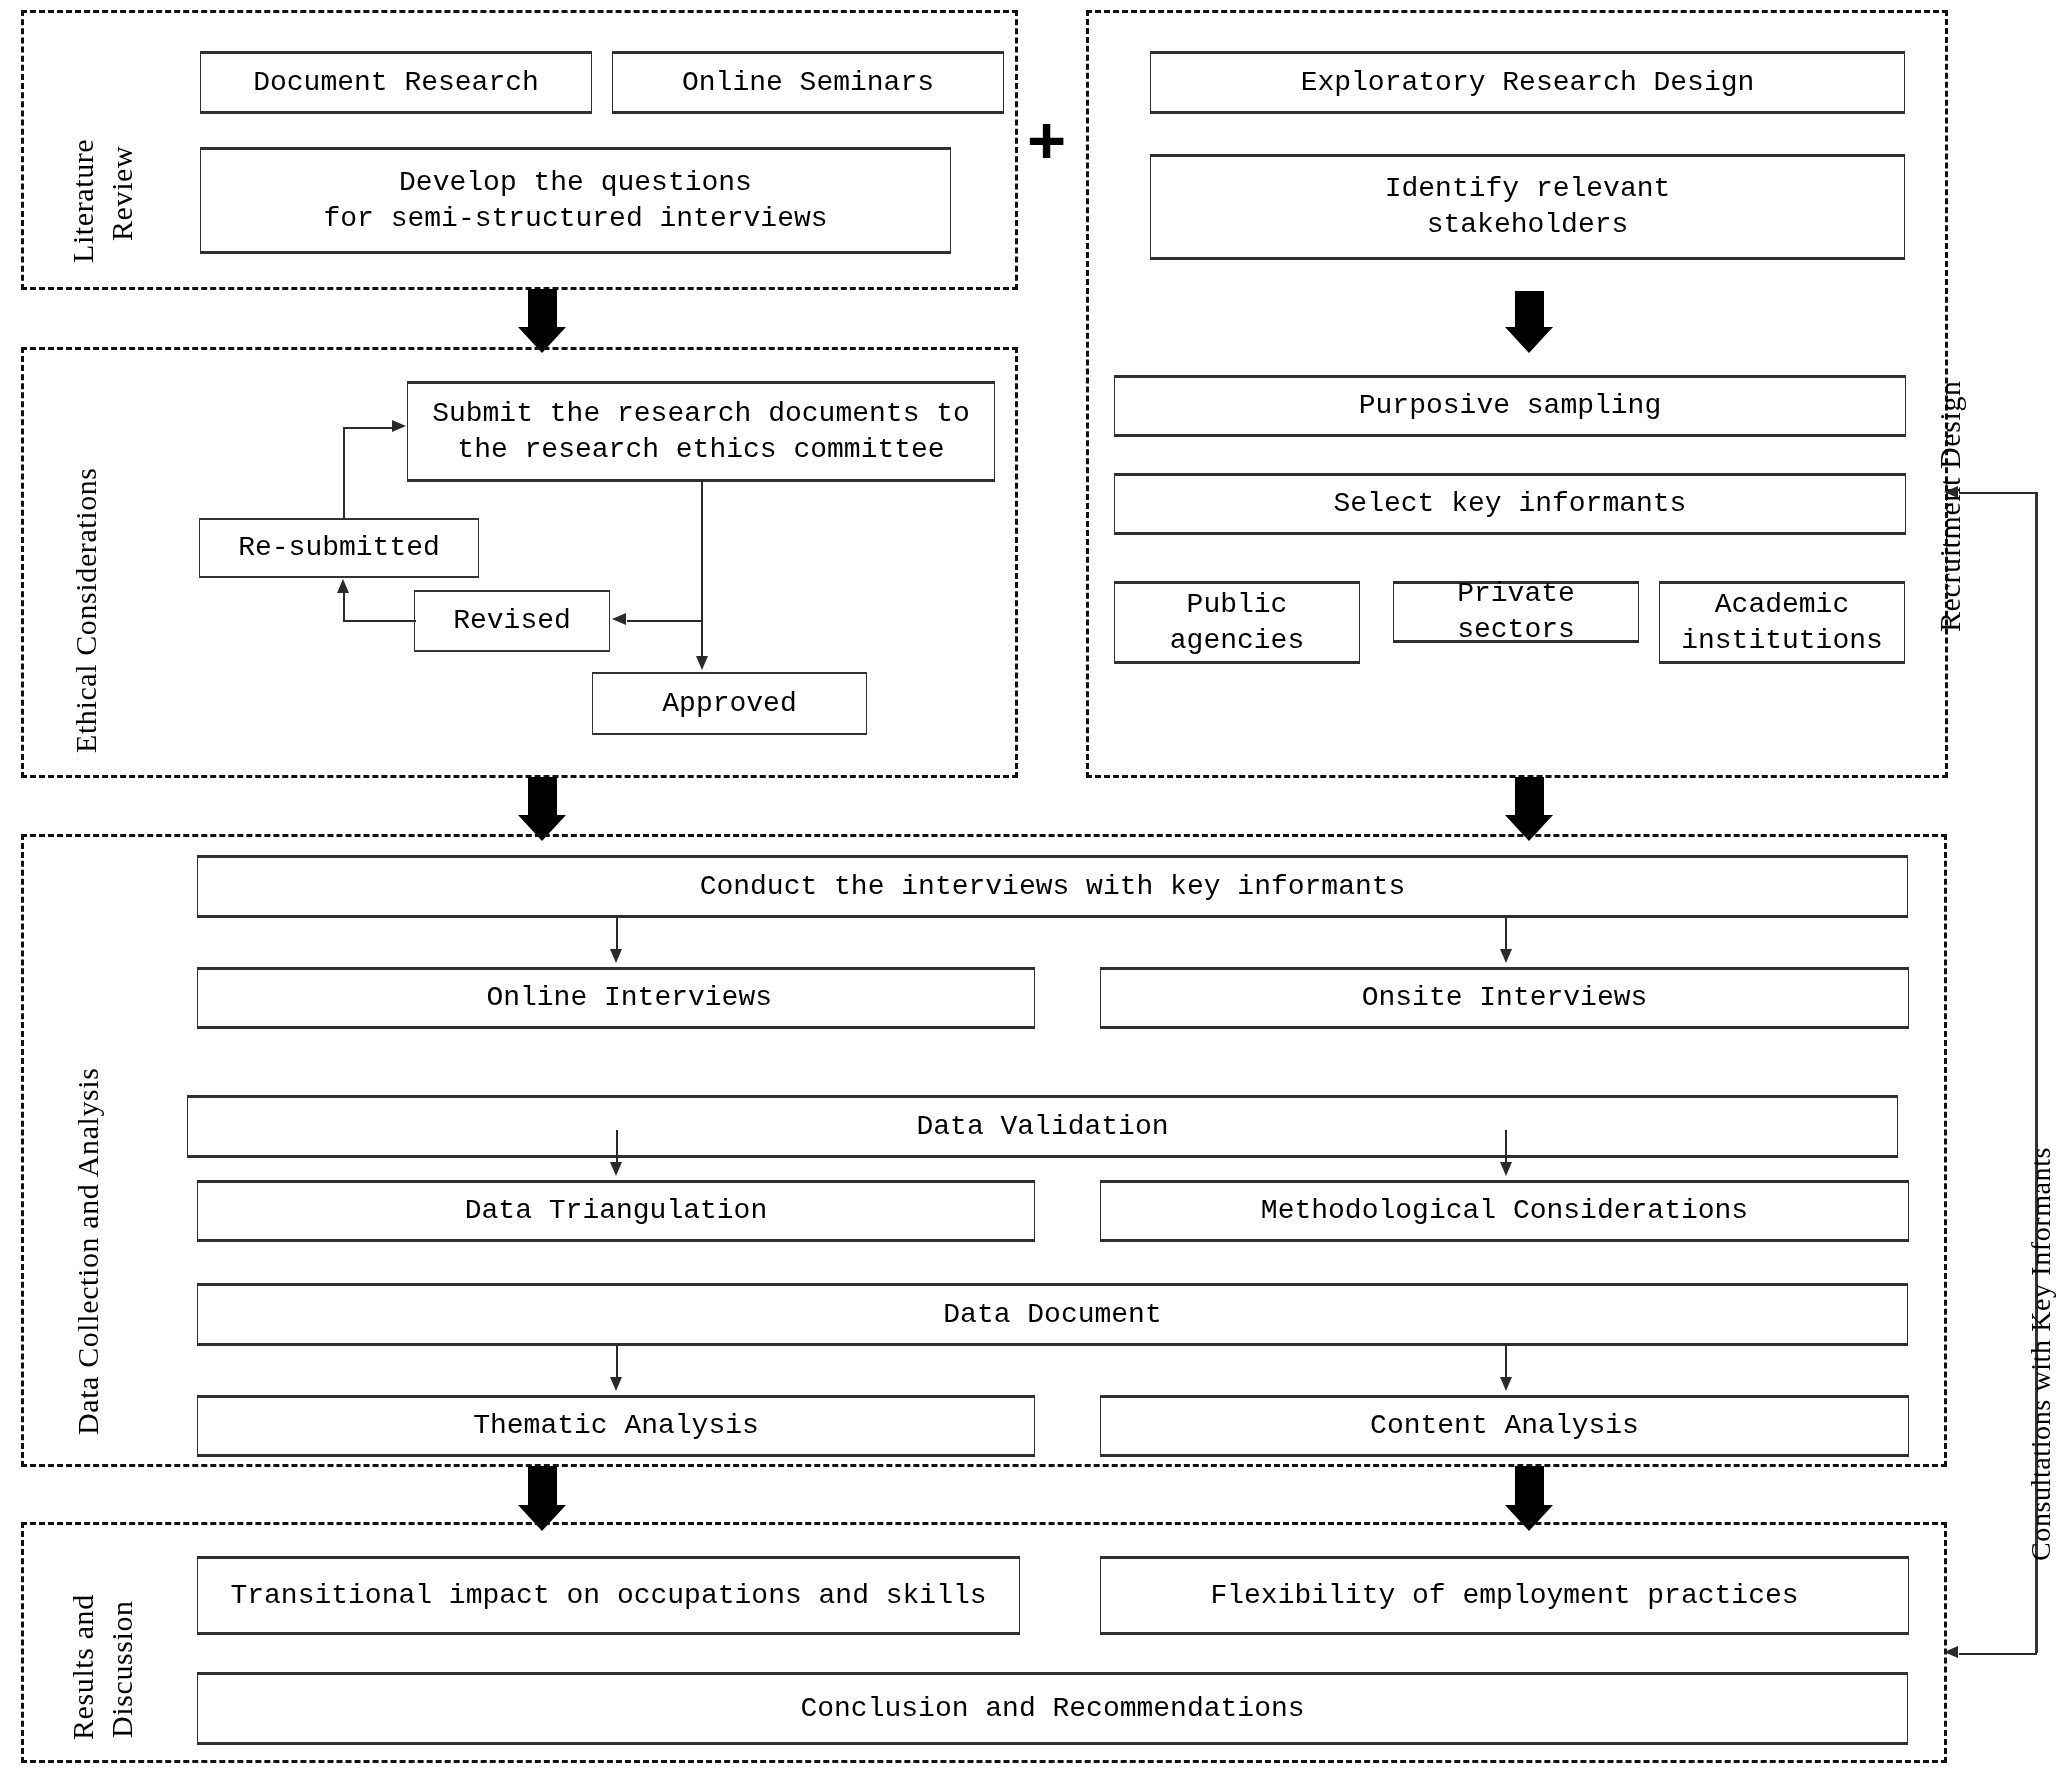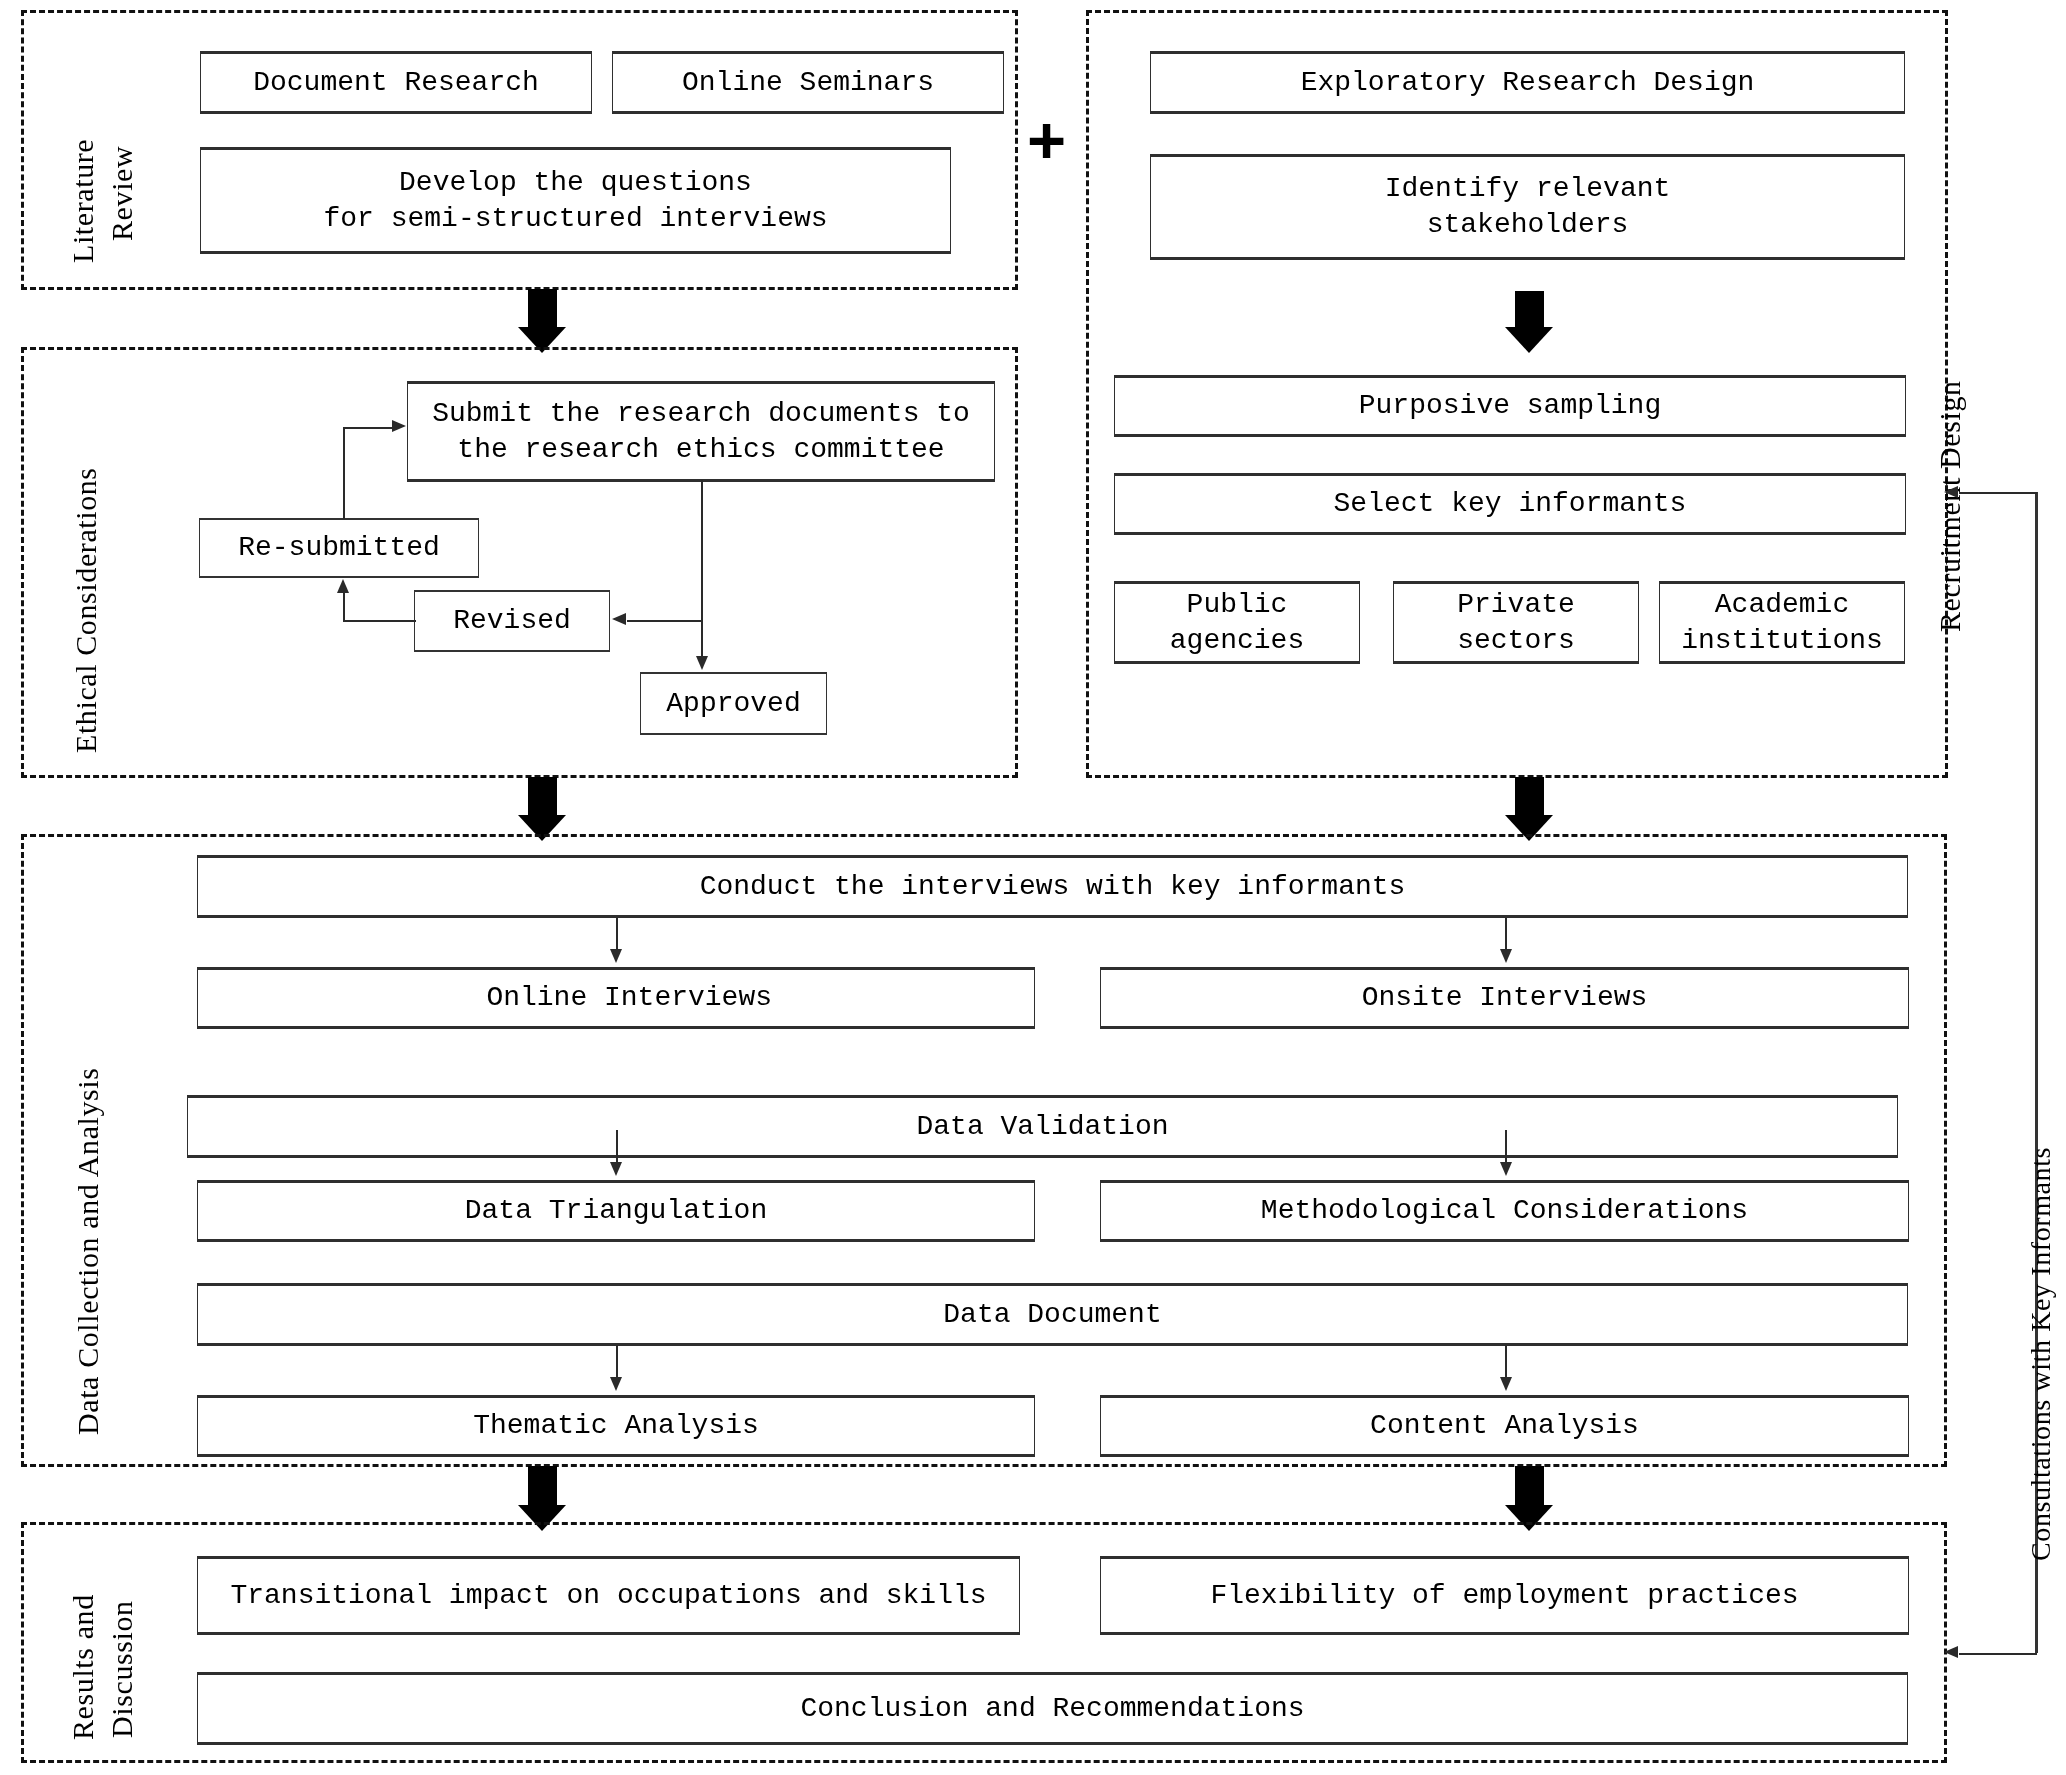--- a/index.html
+++ b/index.html
@@ -150,21 +150,21 @@
       <div class="head"></div>
   </div>
 
   <div class="box" style="left:1114px;top:375px;width:792px;height:62px;">Purposive sampling</div>
 
   <div class="box" style="left:1114px;top:473px;width:792px;height:62px;">Select key informants</div>
 
   <div class="box" style="left:1114px;top:581px;width:246px;height:83px;white-space:pre-line;">Public
 agencies</div>
 
-  <div class="box" style="left:1393px;top:581px;width:246px;height:83px;white-space:pre-line;">Private
+  <div class="box" style="left:1393px;top:581px;width:246px;height:62px;white-space:pre-line;">Private
 sectors</div>
 
   <div class="box" style="left:1659px;top:581px;width:246px;height:83px;white-space:pre-line;">Academic
 institutions</div>
 
   <div class="blockarrow" style="left:1505px;top:777px;height:39px;">
     <div class="shaft"></div>
       <div class="head"></div>
   </div>
 
@@ -172,21 +172,21 @@
 
   <div class="vlabel" style="left:70px;top:753px;">Ethical Considerations</div>
 
   <div class="box" style="left:407px;top:381px;width:588px;height:101px;white-space:pre-line;">Submit the research documents to
 the research ethics committee</div>
 
   <div class="box plain" style="left:199px;top:518px;width:280px;height:60px;">Re-submitted</div>
 
   <div class="box plain" style="left:414px;top:590px;width:196px;height:62px;">Revised</div>
 
-  <div class="box plain" style="left:592px;top:672px;width:187px;height:63px;margin-left:48px;">Approved</div>
+  <div class="box plain" style="left:592px;top:672px;width:275px;height:63px;">Approved</div>
 
   <div class="vline" style="left:343px;top:427px;height:92px;"></div>
   <div class="hline" style="left:343px;top:427px;width:49px;"></div>
   <div class="ahead-right" style="left:392px;top:420px;"></div>
 
   <div class="vline" style="left:701px;top:480px;height:178px;"></div>
   <div class="ahead-down" style="left:696px;top:656px;"></div>
 
   <div class="hline" style="left:627px;top:620px;width:76px;"></div>
   <div class="ahead-left" style="left:612px;top:613px;"></div>

